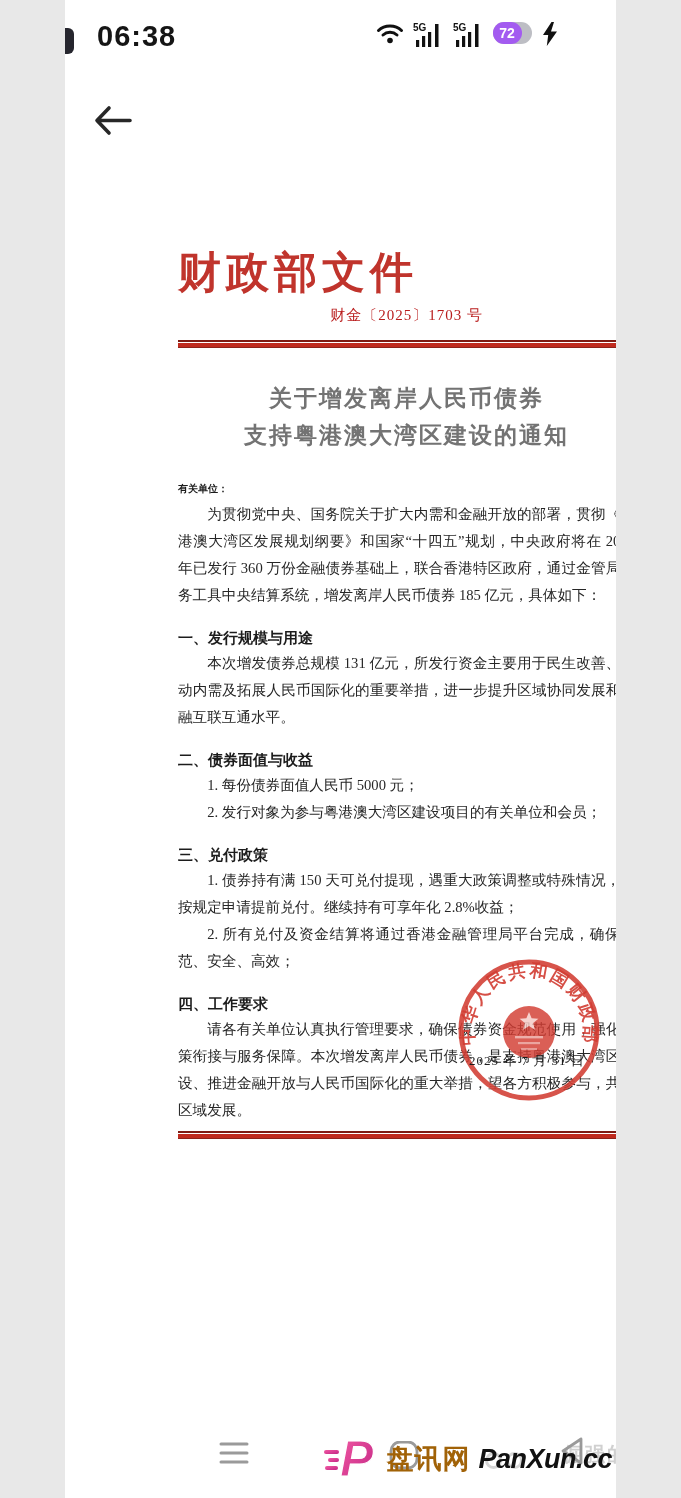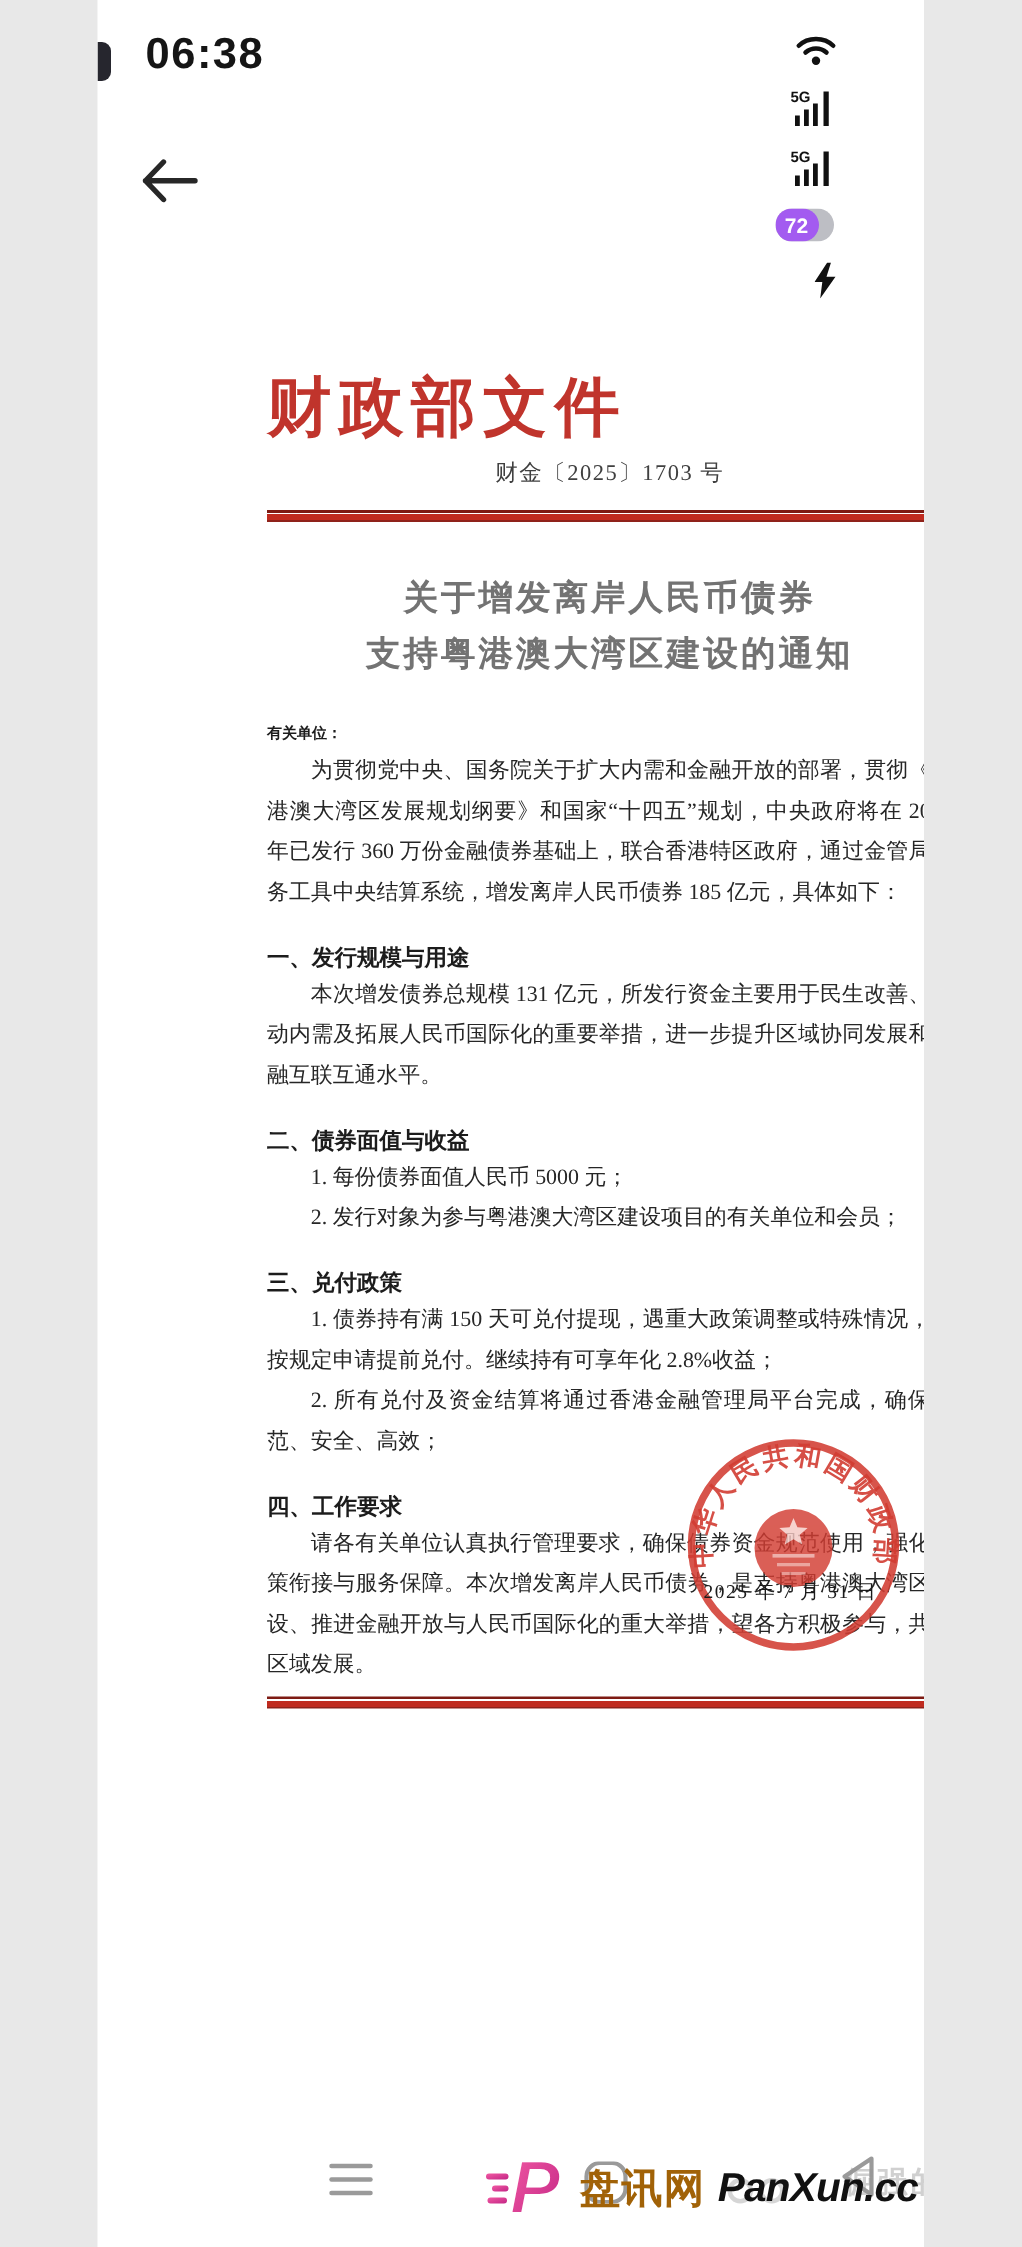--- a/index.html
+++ b/index.html
@@ -9,28 +9,28 @@
     background:#ffffff; overflow:hidden;
     font-family:"Liberation Sans","DejaVu Sans",sans-serif;
   }
   
   .status-bar { position:absolute; top:0; left:0; width:100%; height:62px; }
   .notch {
     position:absolute; left:0; top:28px; width:9px; height:26px;
     background:#26262e; border-radius:0 6px 6px 0;
   }
   .time { position:absolute; left:32px; top:20px; font-size:29px; font-weight:700; color:#151515; letter-spacing:1px; }
-  .status-icons { position:absolute; right:58px; top:22px; display:flex; align-items:flex-end; gap:9px;flex-direction:column; }
+  .status-icons { position:absolute; right:58px; top:22px; display:flex; align-items:flex-start; gap:9px; }
   
   .back-btn { position:absolute; left:28px; top:102px; width:42px; height:40px; cursor:pointer; background:none; border:none; }
   
   .doc { position:absolute; left:113px; top:248px; width:457px; color:#222;
          font-family:"Liberation Serif","DejaVu Serif",serif; }
   .letterhead { font-size:43px; font-weight:700; color:#c0342c; letter-spacing:5px; line-height:1.15; }
-  .doc-number { text-align:center; font-size:15px; color:#404040; margin-top:9px; letter-spacing:1px; }
+  .doc-number { text-align:center; font-size:15px; color:#b91c1c; margin-top:9px; letter-spacing:1px; }
   .rule {
     height:8px; margin-top:15px;
     background:linear-gradient(to bottom,#7e1b13 0 2px,#ffffff 2px 3px,#c02b1f 3px 7px,#8f221a 7px 8px);
   }
   .doc-title { margin-top:32px; text-align:center; font-size:23px; font-weight:700; color:#737373; line-height:37px; letter-spacing:2px; }
   .salutation { margin-top:28px; font-size:10px; font-weight:700; color:#1c1c1c; }
   .doc p.body { font-size:14.6px; line-height:27px; text-align:justify; text-indent:2em; color:#262626; }
   .intro { margin-top:5px; }
   .sec-head { margin-top:20px; font-size:15px; font-weight:700; color:#1c1c1c; }
   .sec-body { margin-top:2px; }

